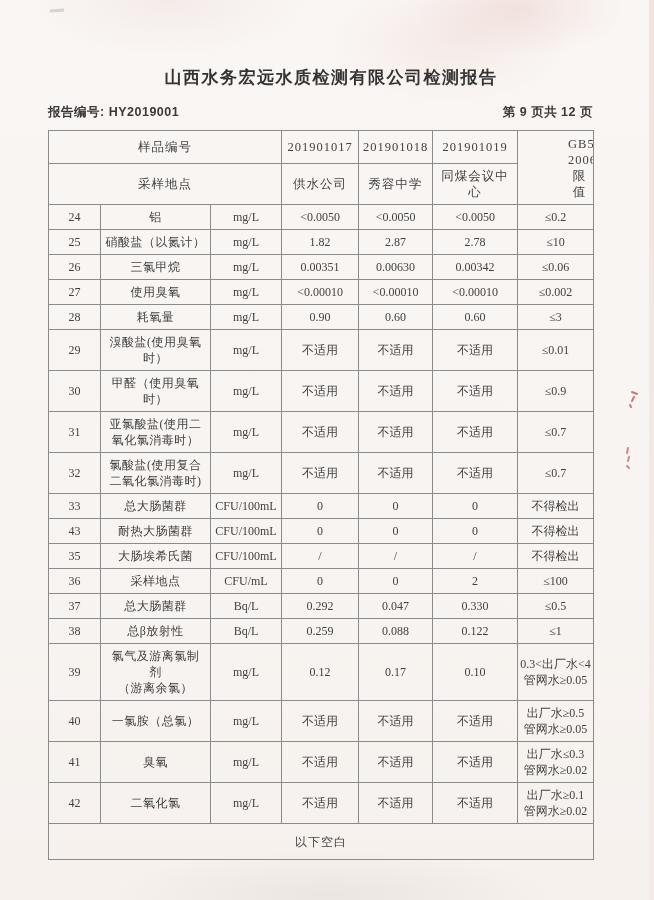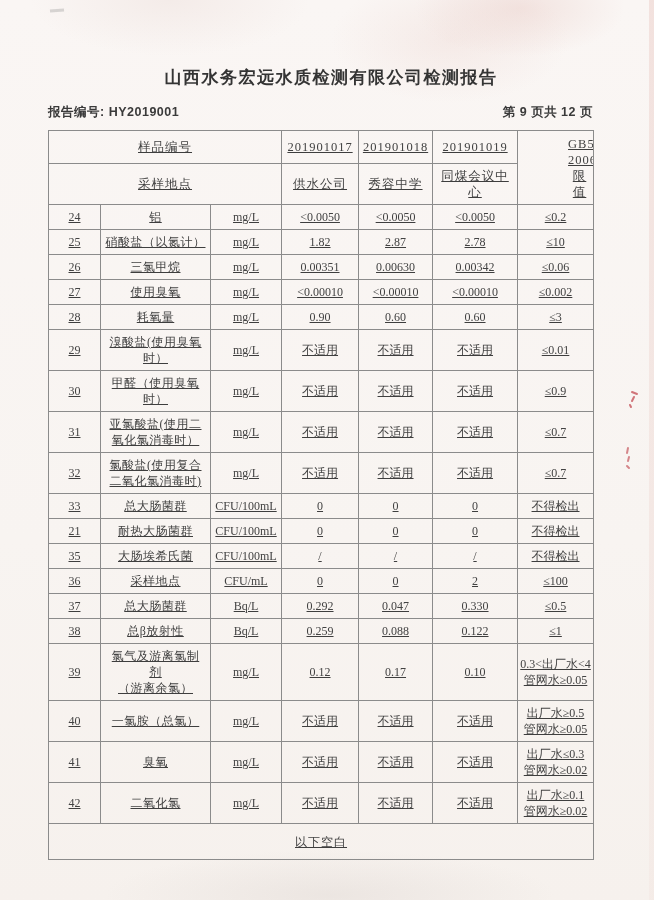--- a/index.html
+++ b/index.html
@@ -31,21 +31,20 @@
   .meta-row{
     position:absolute;top:104px;left:48px;width:545px;
     display:flex;justify-content:space-between;align-items:baseline;
     font-family:Liberation Sans, sans-serif;
     font-weight:bold;font-size:12.5px;color:#3a3a3a;letter-spacing:0.5px;
   }
   table.report{
     position:absolute;top:130px;left:48px;width:545px;
     border-collapse:collapse;table-layout:fixed;
     background:transparent;
-    text-decoration:underline;
   }
   col.c-no{width:52px;}  col.c-name{width:110px;} col.c-unit{width:71px;}
   col.c-v1{width:77px;}  col.c-v2{width:74px;}   col.c-v3{width:85px;}
   col.c-lim{width:76px;}
   .report th,.report td{
     border:1px solid #8b8b8b;
     font-weight:normal;
     font-size:12px;line-height:16px;
     color:#424242;
     text-align:center;vertical-align:middle;
@@ -202,21 +201,21 @@
         <tr>
       <td>33</td>
       <td class="name-cell">总大肠菌群</td>
       <td class="unit-cell">CFU/100mL</td>
       <td>0</td>
       <td>0</td>
       <td>0</td>
       <td class="limit-cell">不得检出</td>
     </tr>
         <tr>
-      <td>21</td>
+      <td>43</td>
       <td class="name-cell">耐热大肠菌群</td>
       <td class="unit-cell">CFU/100mL</td>
       <td>0</td>
       <td>0</td>
       <td>0</td>
       <td class="limit-cell">不得检出</td>
     </tr>
         <tr>
       <td>35</td>
       <td class="name-cell">大肠埃希氏菌</td>

